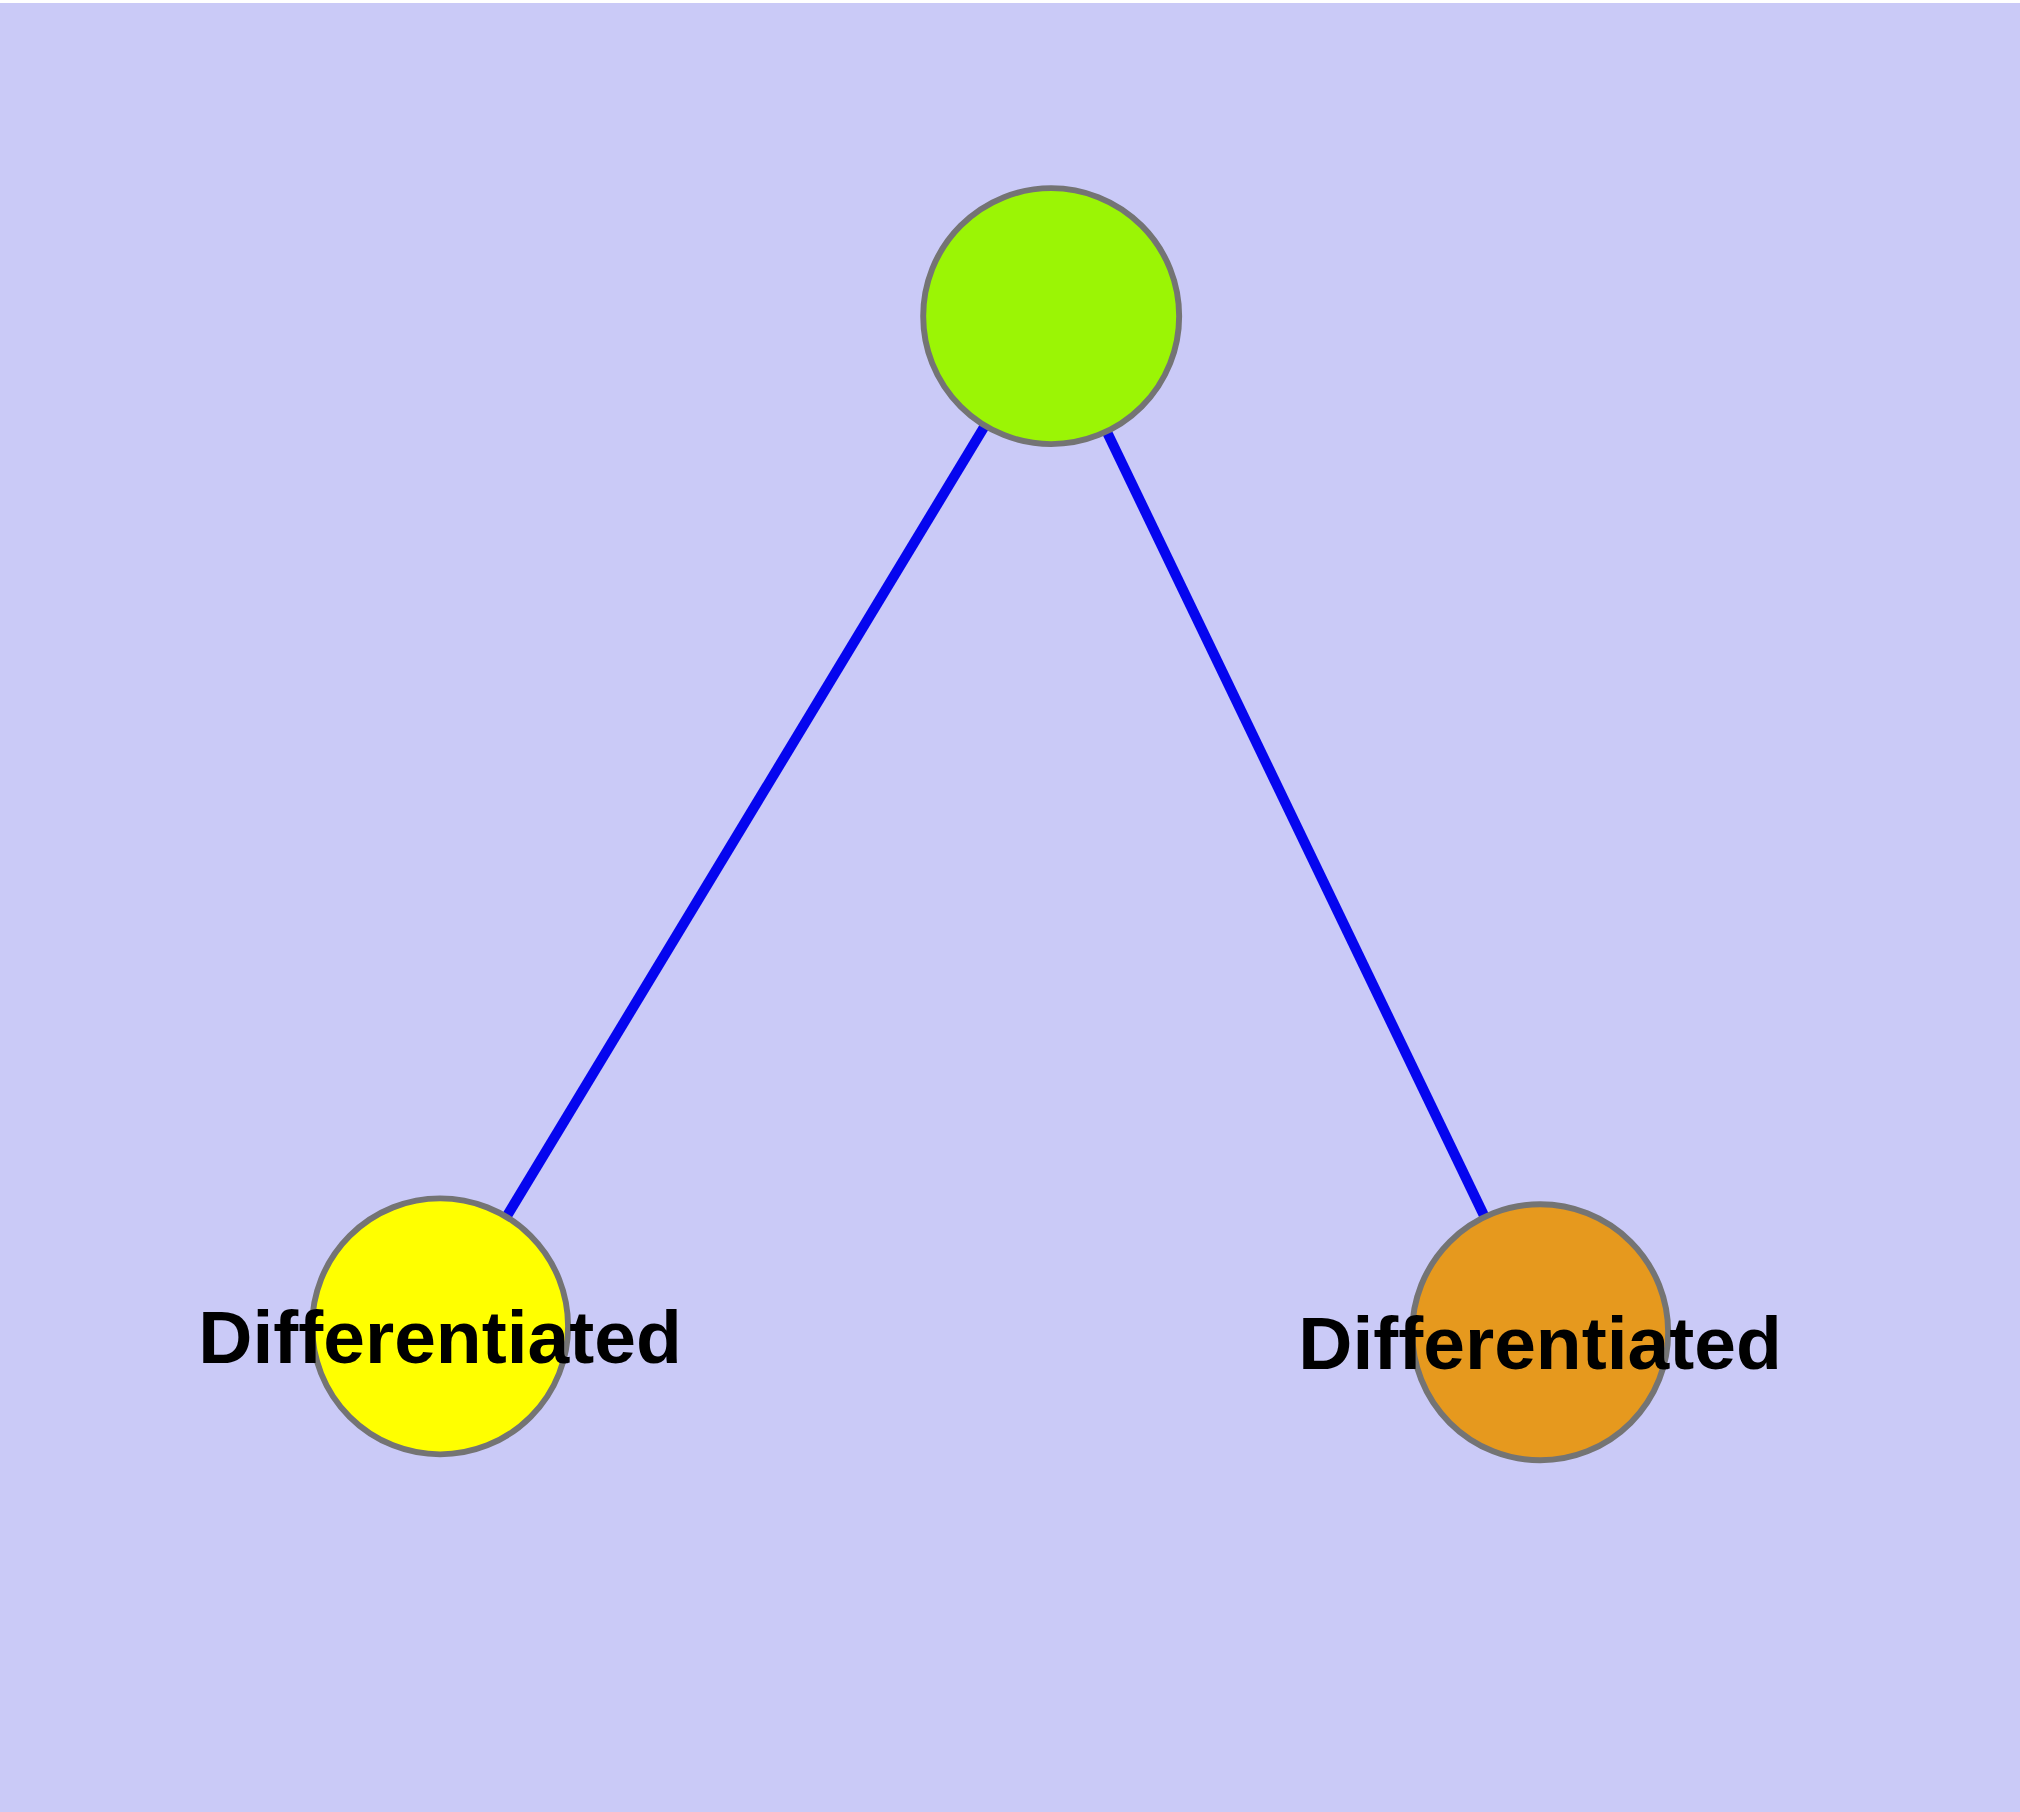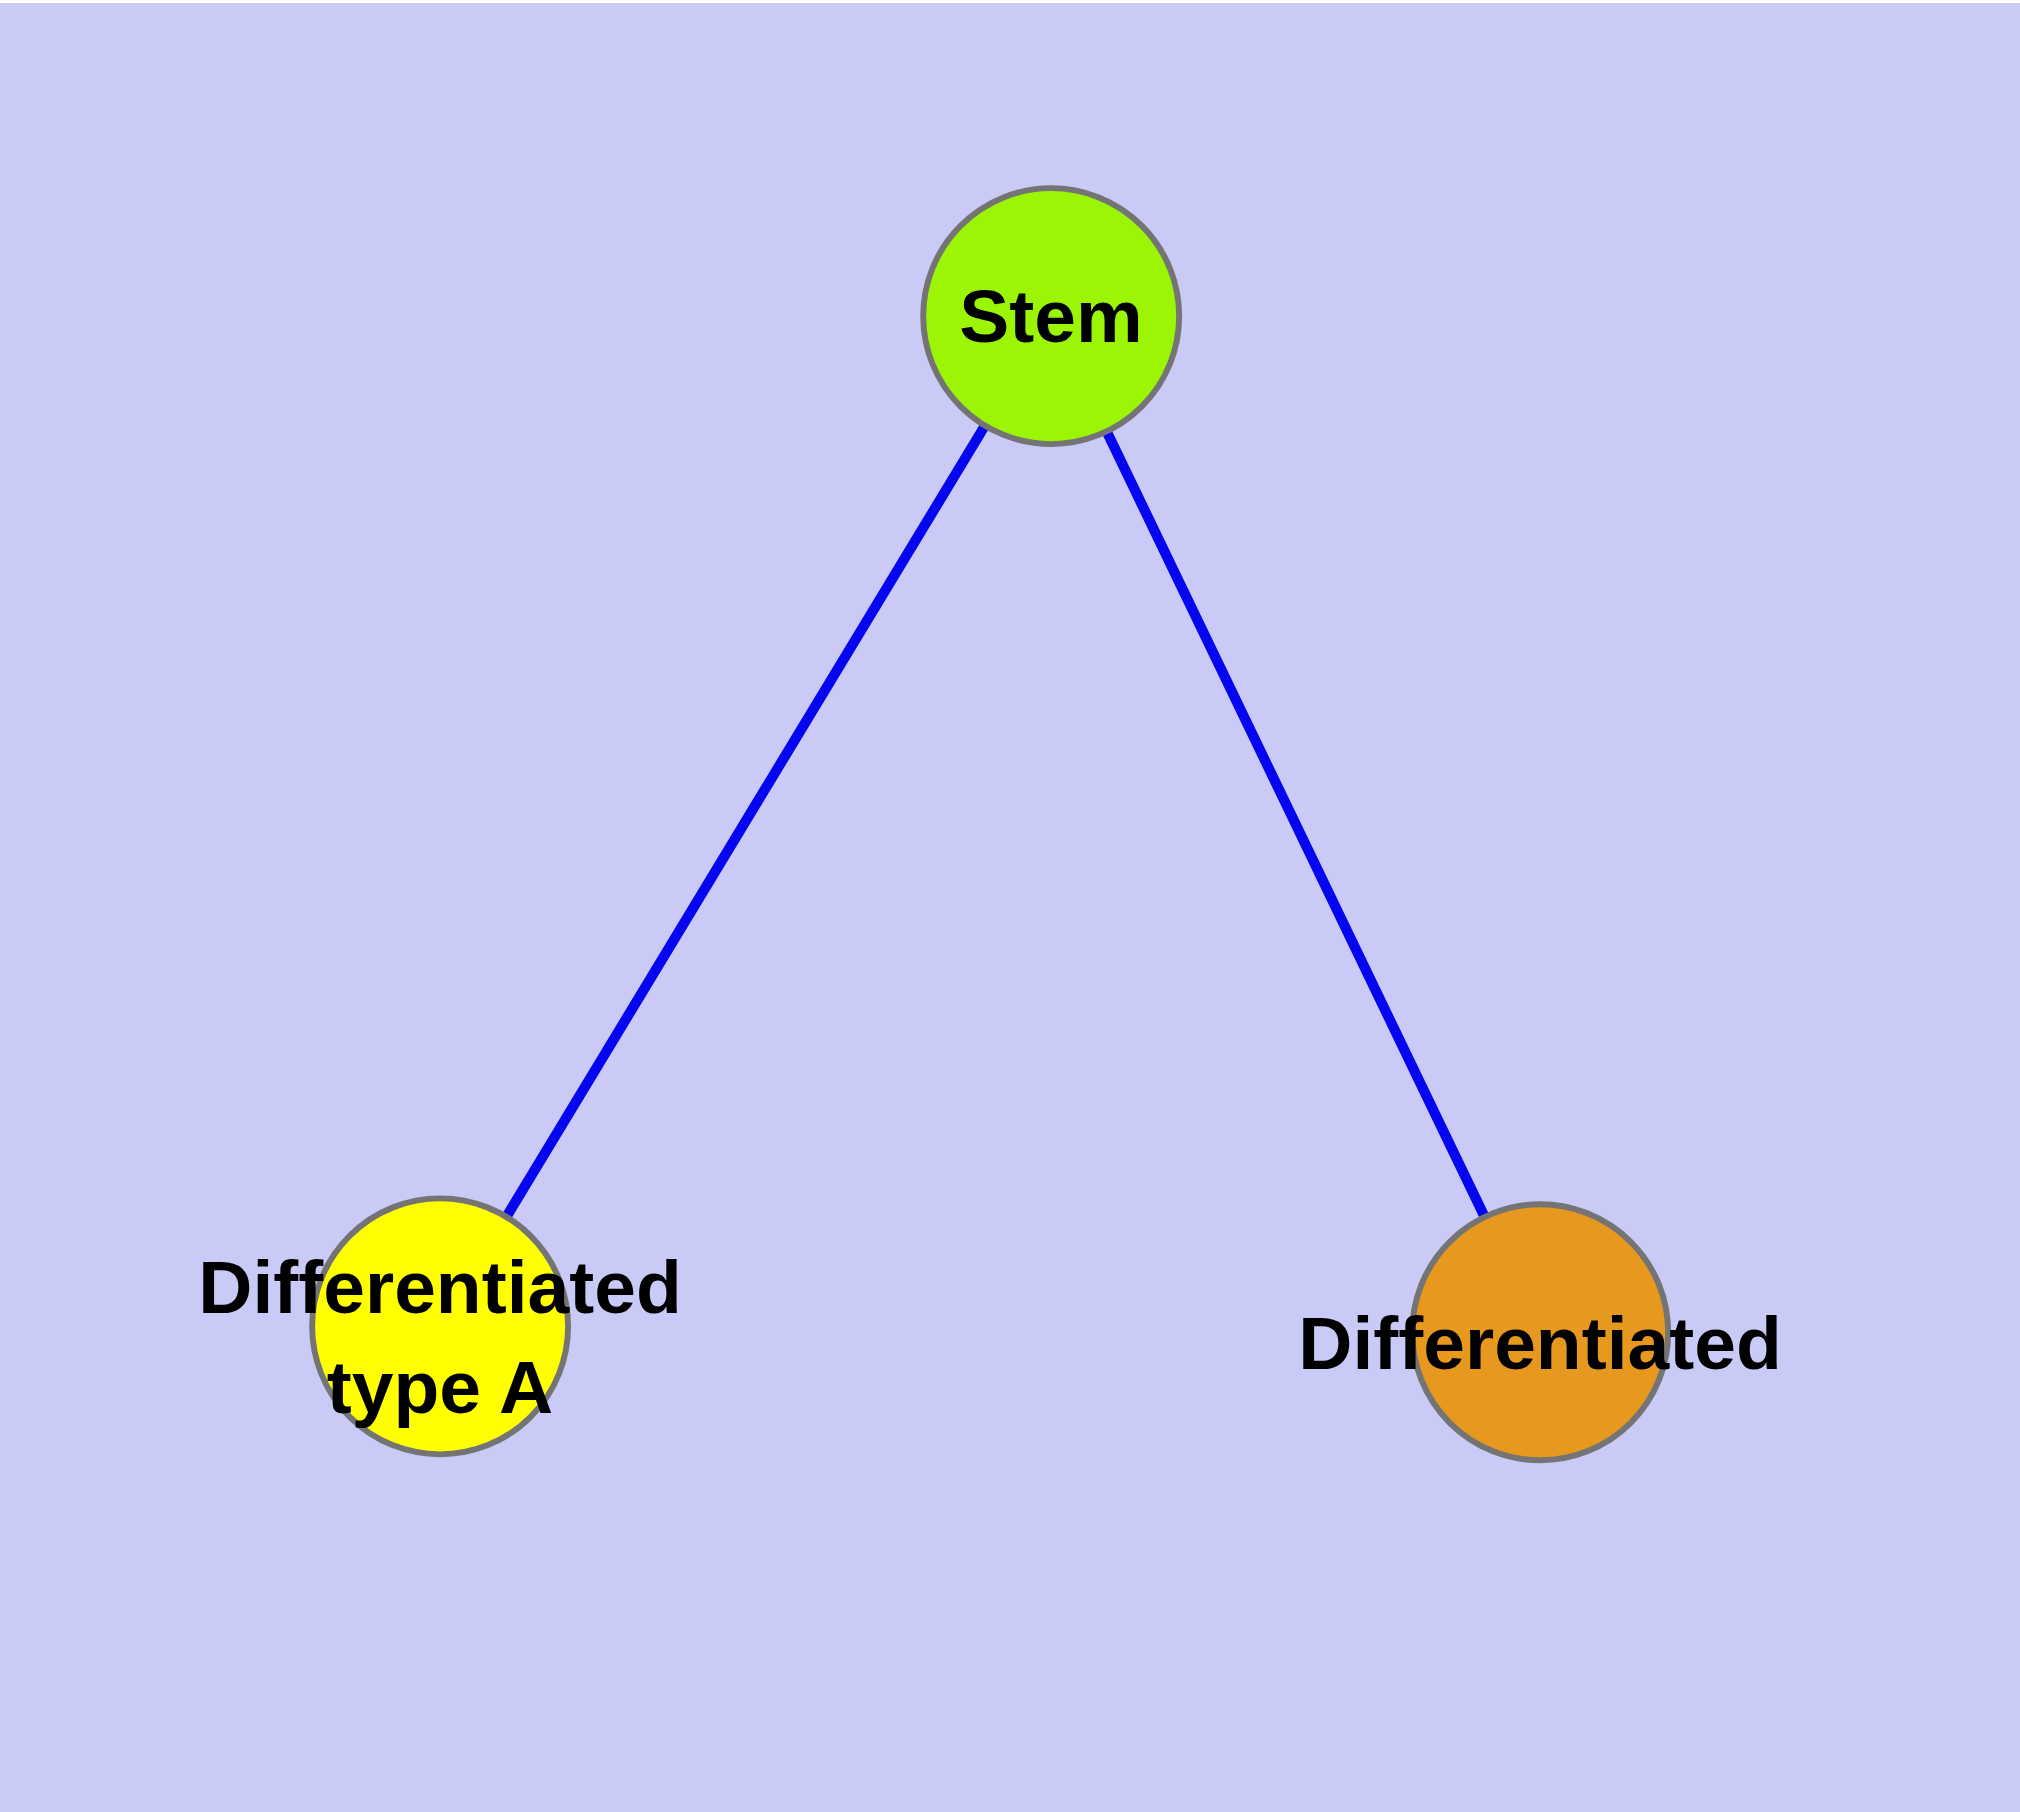--- a/index.html
+++ b/index.html
@@ -49,27 +49,23 @@
 
     <line class="edge" x1="1240" y1="373" x2="1817" y2="1572" stroke="#0505EF"></line>
 
     <circle class="node" cx="1240" cy="373" r="151" fill="#9BF505" stroke="#747474"></circle>
 
     <circle class="node" cx="519" cy="1565" r="151" fill="#FFFF00" stroke="#747474"></circle>
 
     <circle class="node" cx="1817" cy="1572" r="151" fill="#E6991E" stroke="#747474"></circle>
   </svg>
 
-  <div class="label" style="left:1051px; top:316px;">
-    <div>Stem</div>
-  </div>
 
   <div class="label" style="left:440px; top:1337px;">
     <div>Differentiated</div>
-    <div>type A</div>
   </div>
 
   <div class="label" style="left:1540px; top:1343px;">
     <div>Differentiated</div>
   </div>
 
 </div>
 
 
 </body></html>

